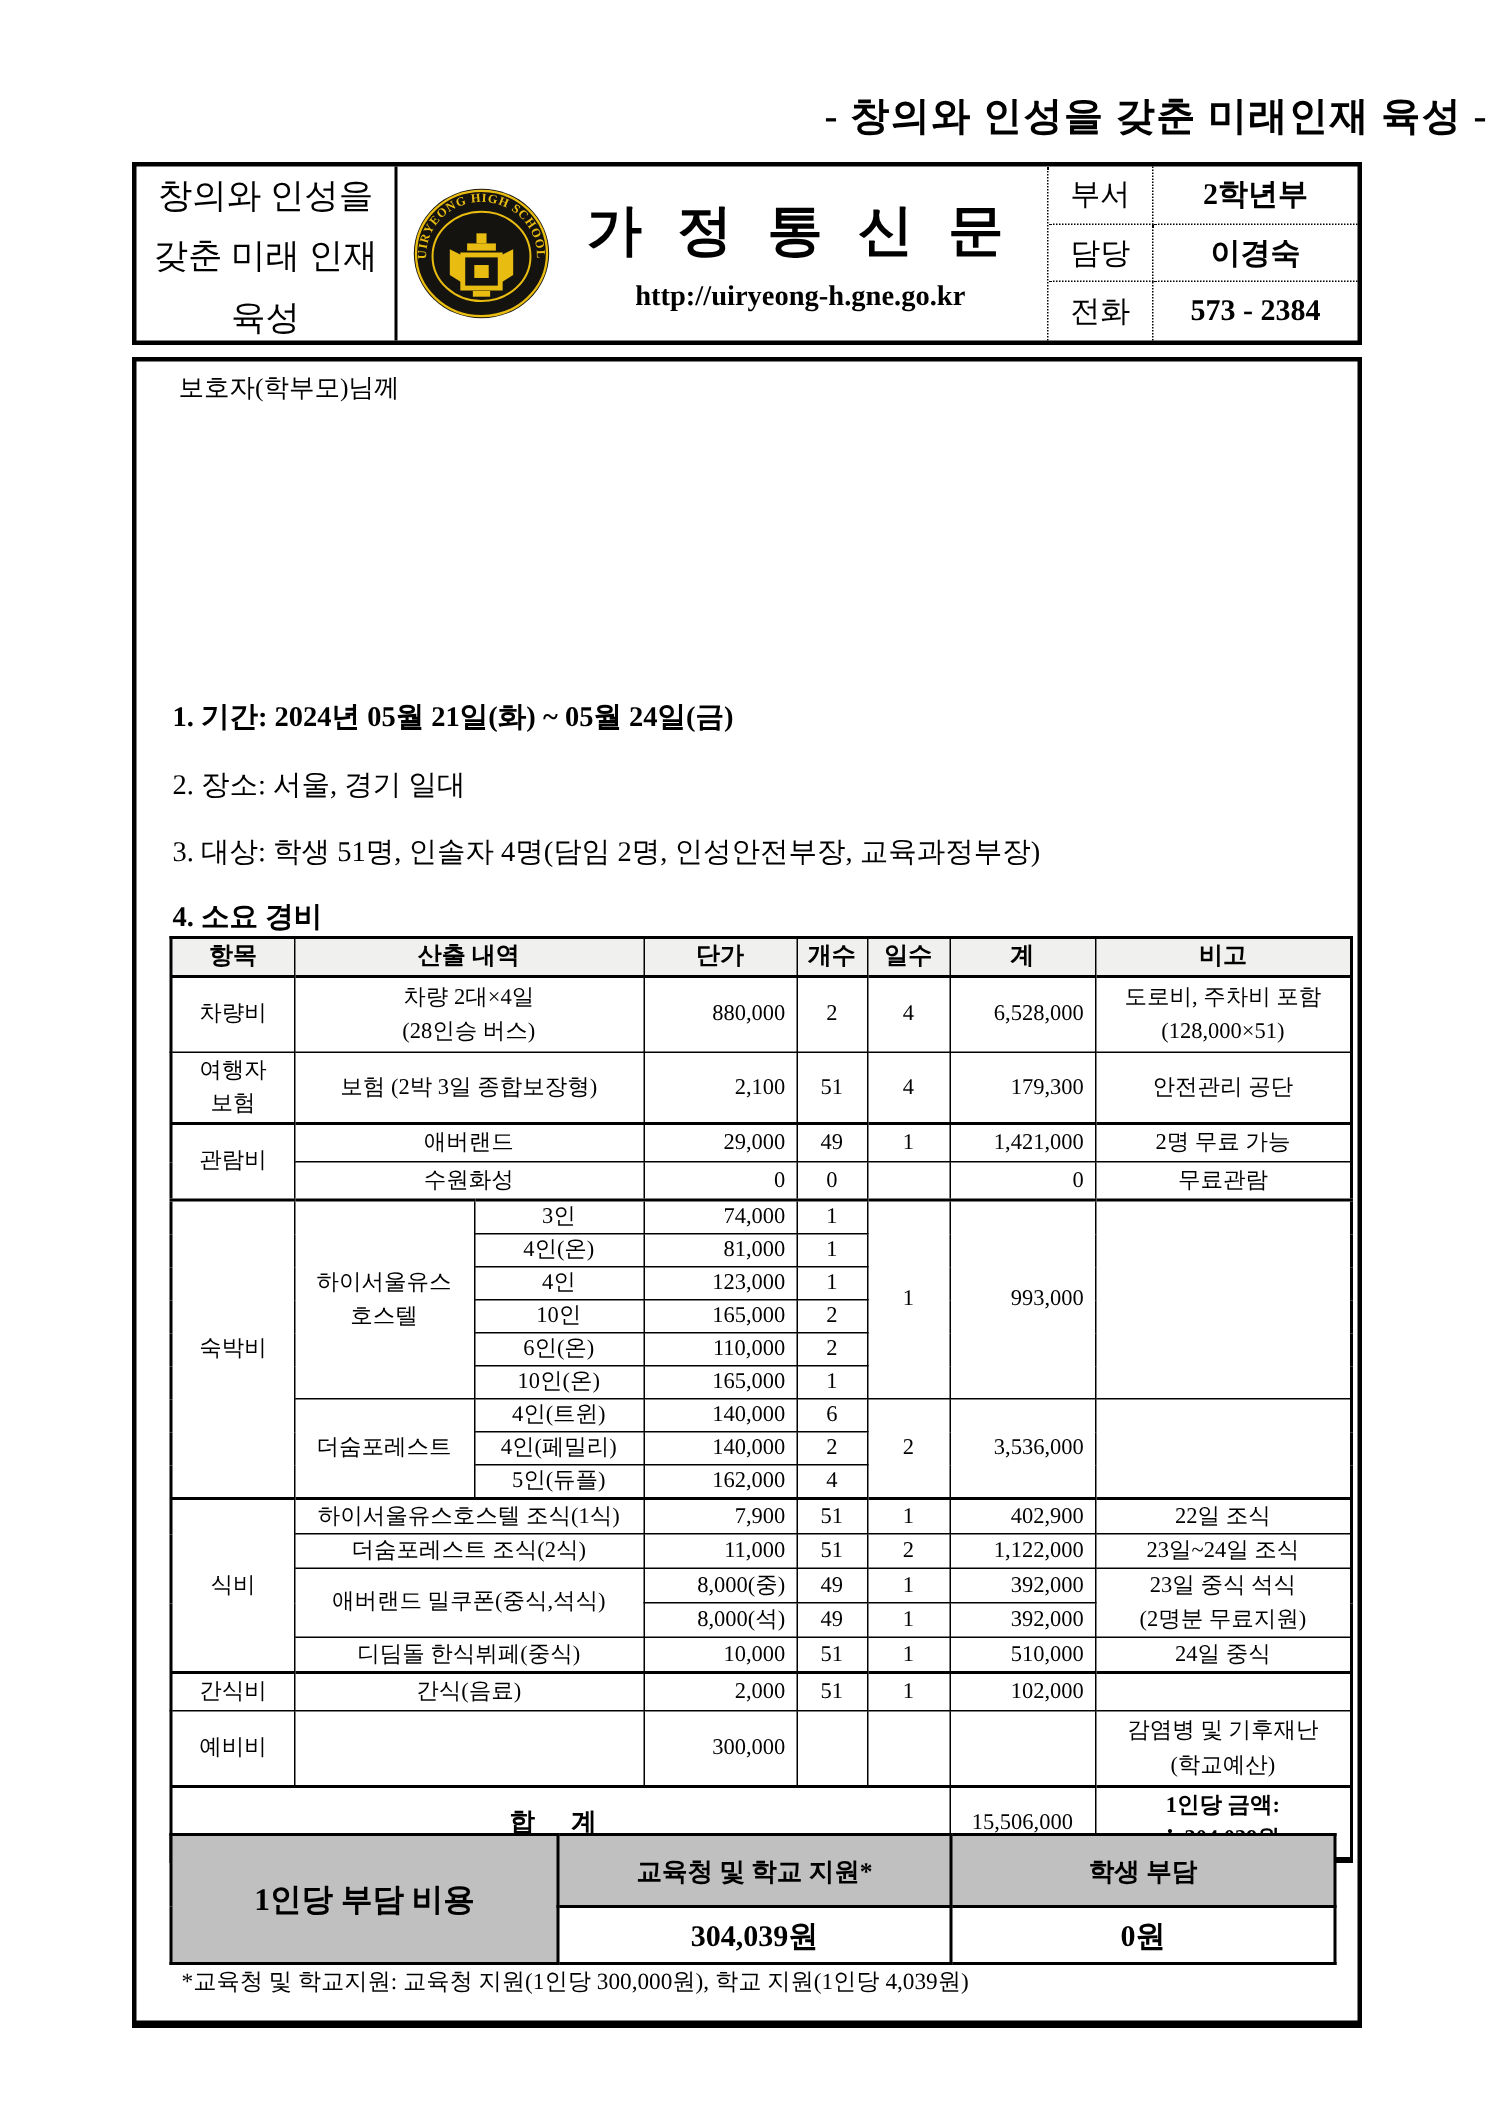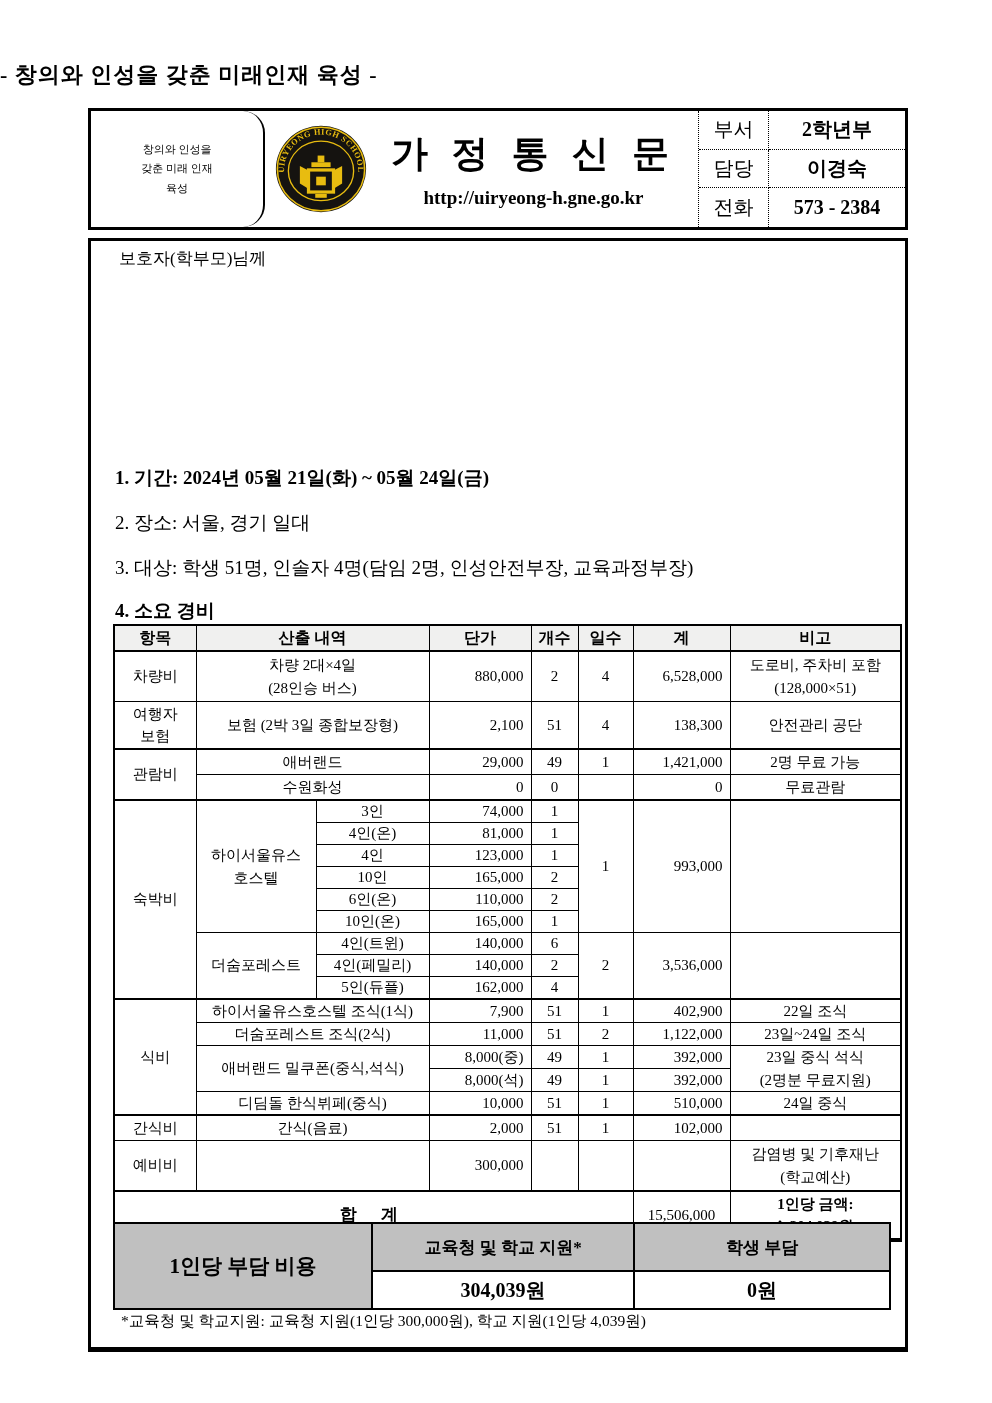--- a/index.html
+++ b/index.html
@@ -1,24 +1,24 @@
 <!DOCTYPE html>
 <html><head>
 <meta charset="utf-8">
 <style>
   html,body{margin:0;padding:0;background:#ffffff;}
   .page{position:relative;width:992px;height:1403px;background:#fff;color:#000;
         font-family:"Liberation Serif","DejaVu Serif",serif;overflow:hidden;}
-  .slogan{position:absolute;top:60px;left:0;right:12px;text-align:left;
-          font-size:22px;font-weight:bold;letter-spacing:1px;}
+  .slogan{position:absolute;top:60px;left:0;right:0;text-align:right;
+          font-size:26px;font-weight:bold;letter-spacing:1px;}
   
   .header-box{position:absolute;left:88px;top:108px;width:820px;height:122px;
               border:3px solid #000;box-sizing:border-box;display:flex;}
   .motto{width:172px;border-right:2px solid #000;display:flex;flex-direction:column;
-         justify-content:center;align-items:center;font-size:11px;line-height:1.75;flex:none;border-radius:22px;}
+         justify-content:space-between;align-items:center;font-size:23px;line-height:1.75;flex:none;}
   .hcenter{flex:1;display:flex;align-items:center;padding-left:8px;min-width:0;}
   .logo{width:96px;height:96px;flex:none;}
   .title-stack{flex:1;text-align:center;min-width:0;}
   .doc-title{font-size:37px;font-weight:bold;letter-spacing:7px;white-space:nowrap;}
   .doc-url{font-size:19px;font-weight:bold;margin-top:8px;white-space:nowrap;}
   .hinfo{width:206px;flex:none;border-left:1px dotted #000;display:grid;
          grid-template-columns:70px 1fr;grid-auto-rows:1fr;}
   .hinfo .cell{display:flex;align-items:center;justify-content:center;font-size:20px;
                border-bottom:1px dotted #000;}
   .hinfo .label{border-right:1px dotted #000;}
@@ -148,21 +148,21 @@
       </tr>
       <tr class="r46">
         <td class="two">
           <div>여행자</div>
           <div>보험</div>
         </td>
         <td colspan="2">보험 (2박 3일 종합보장형)</td>
         <td class="num">2,100</td>
         <td>51</td>
         <td>4</td>
-        <td class="num">138,300</td>
+        <td class="num">179,300</td>
         <td>안전관리 공단</td>
       </tr>
       <tr class="r24 t2">
         <td rowspan="2">관람비</td>
         <td colspan="2">애버랜드</td>
         <td class="num">29,000</td>
         <td>49</td>
         <td>1</td>
         <td class="num">1,421,000</td>
         <td>2명 무료 가능</td>

